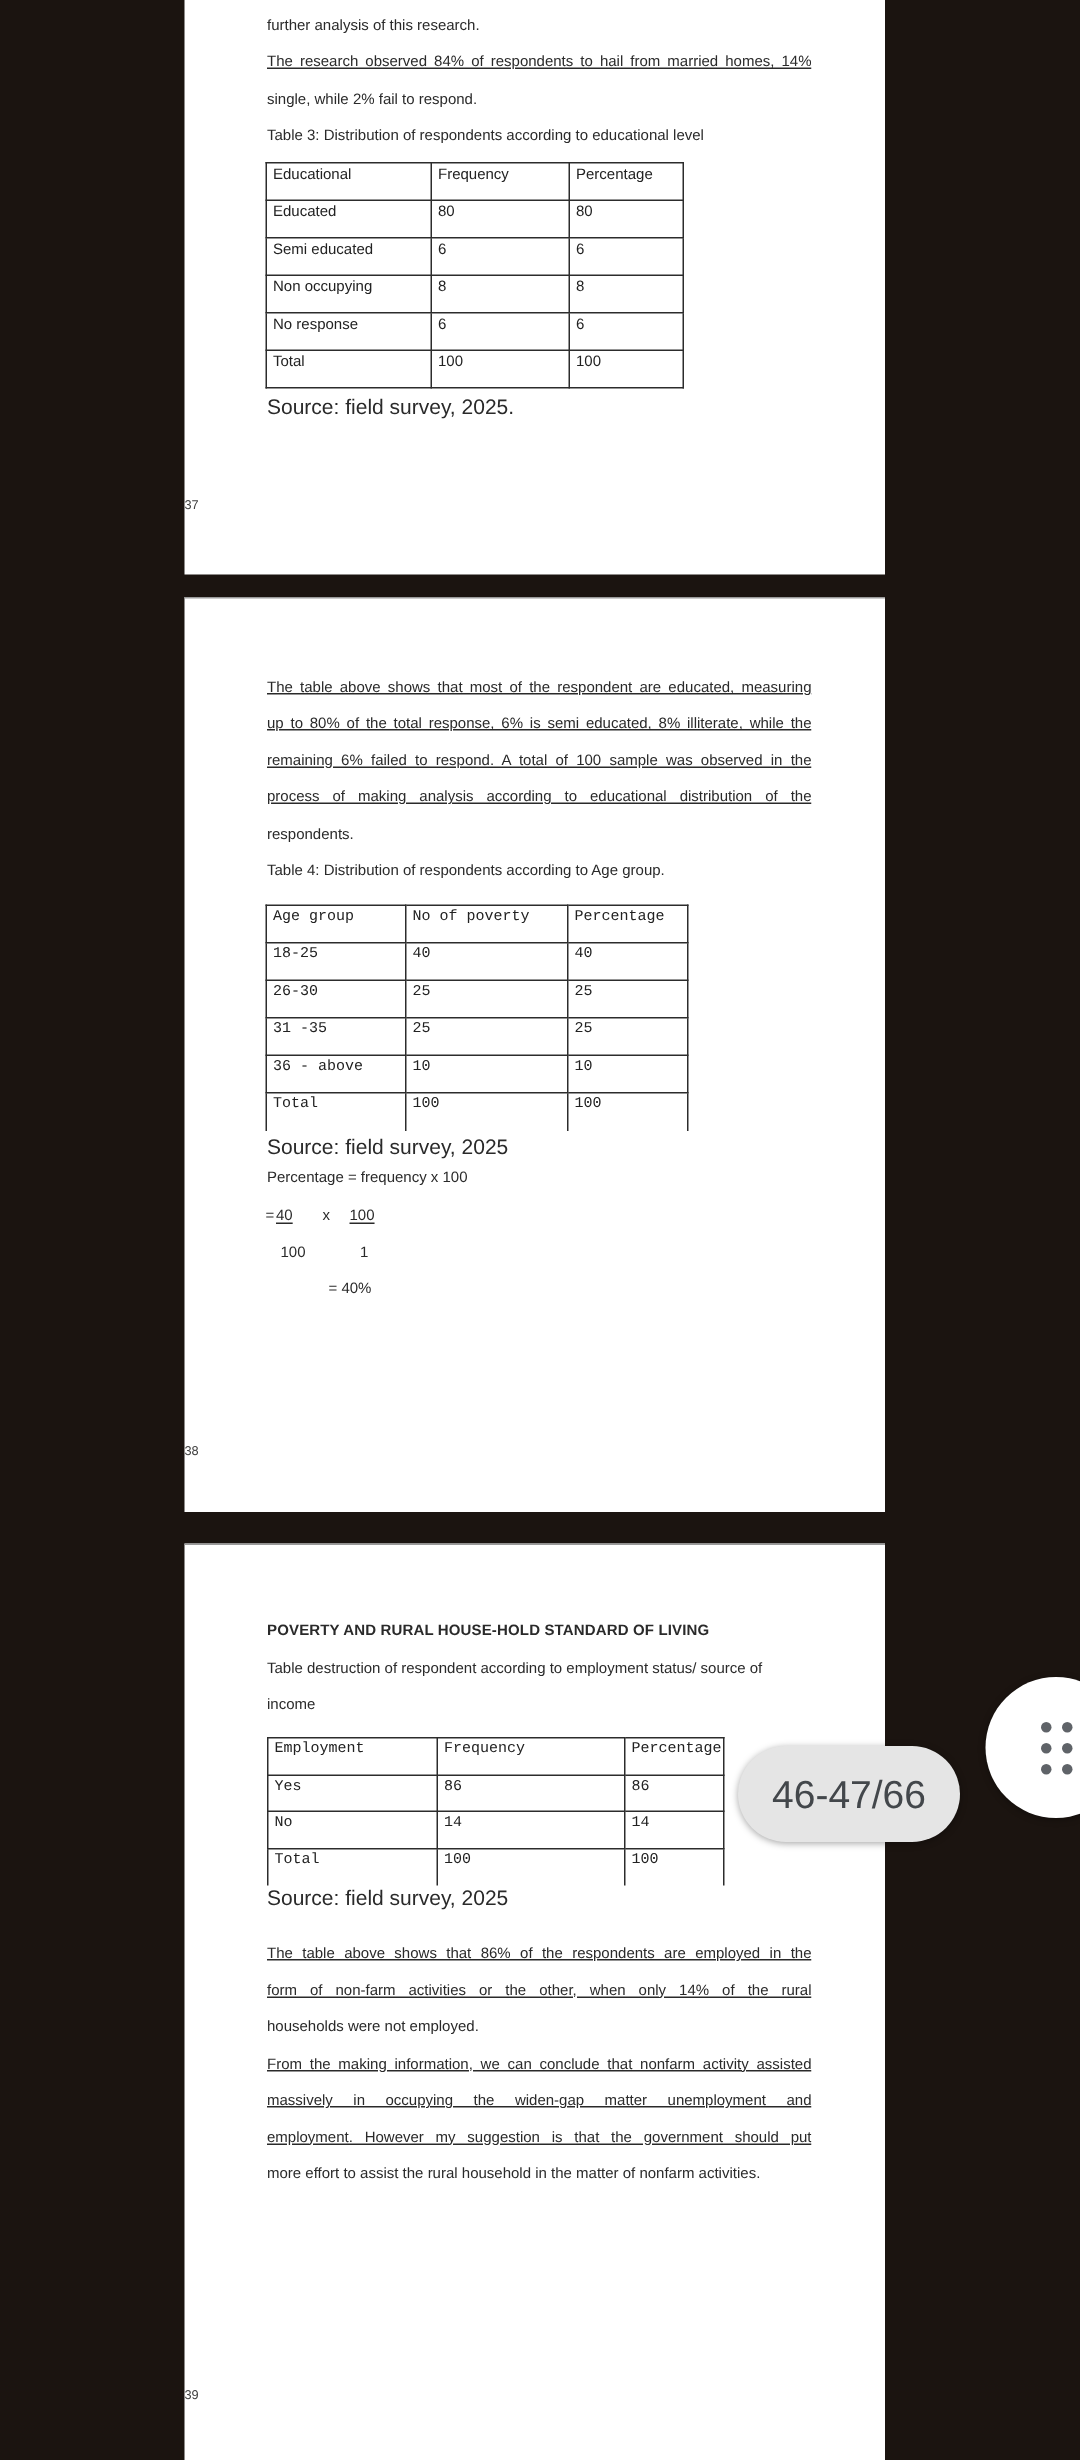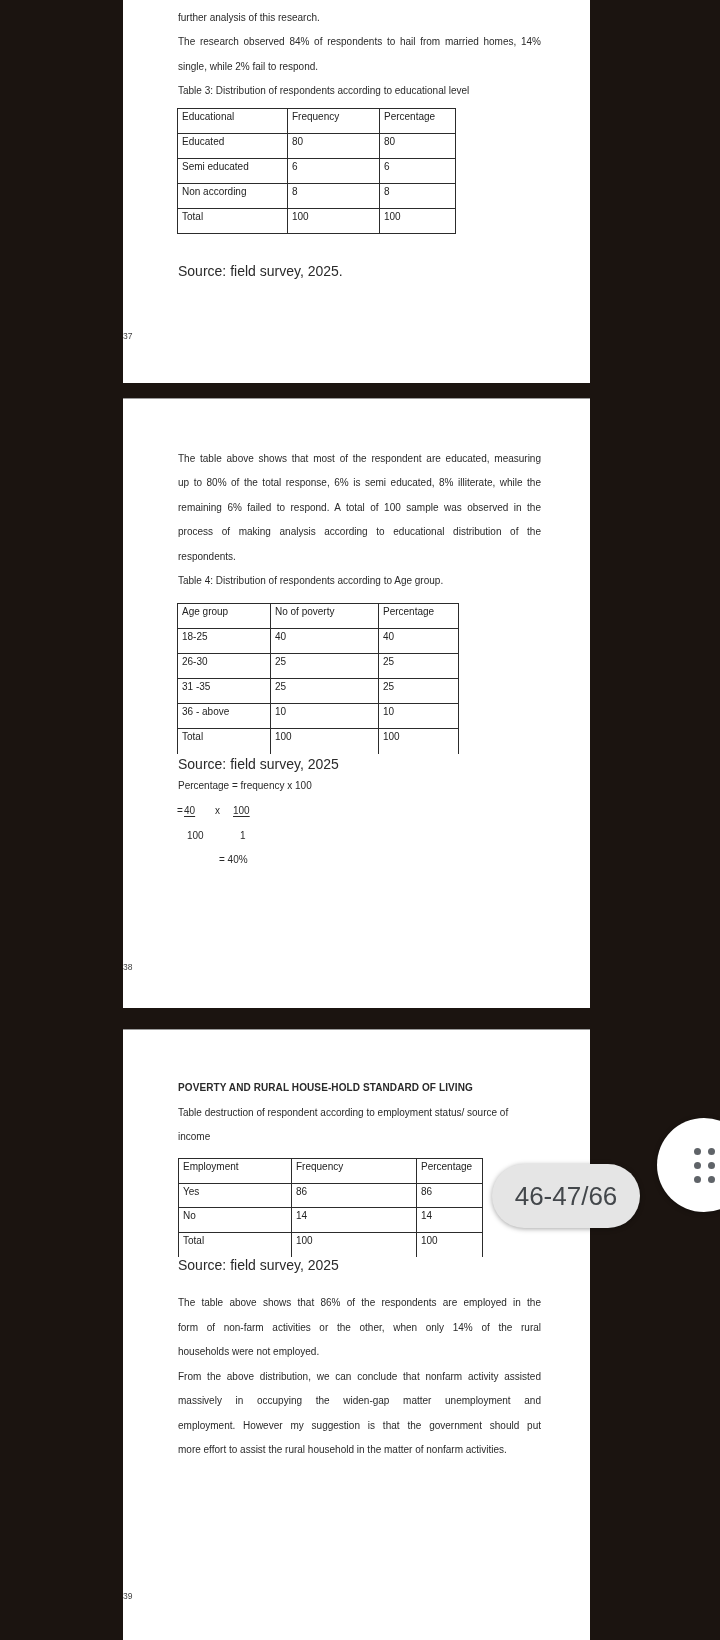--- a/index.html
+++ b/index.html
@@ -18,37 +18,37 @@
   #page37{top:0;height:383px;}
   #page38{top:398px;height:610px;border-top:1px solid #9a9a9a;}
   #page39{top:1029px;height:611px;border-top:1px solid #9a9a9a;}
 
   .textblock{
     position:absolute;left:55px;width:363px;
     font-size:10px;color:#2a2a2a;
   }
   .tline{height:24.4px;line-height:24.4px;overflow:hidden;}
   .tline39{height:24.5px;line-height:24.5px;overflow:hidden;}
-  .just{text-align:justify;text-align-last:justify;}
+  .just{text-align:justify;text-align-last:justify;text-decoration:underline;}
   .bold{font-weight:bold;letter-spacing:0.1px;}
 
   table.doc-table{
     position:absolute;border-collapse:collapse;
     font-size:10px;color:#222;
     table-layout:fixed;
   }
   table.doc-table td{
     border:1.5px solid #2c2c2c;
     vertical-align:top;
     padding:2px 4px 0 4px;
     overflow:hidden;white-space:nowrap;
   }
   table.t25 tr{height:25px;}
   table.t245 tr{height:24.5px;}
-  table.no-bottom{border-bottom:none;}
+  table.no-bottom{border-bottom:none;font-family:Liberation Mono, monospace;}
   table.no-bottom tr:last-child td{border-bottom:none;}
 
   .srcline{
     position:absolute;left:55px;
     font-size:14px;color:#2a2a2a;white-space:nowrap;
   }
   .pagenum{
     position:absolute;left:0;width:100%;
     font-size:8.5px;color:#3f3f3f;
   }
@@ -109,23 +109,28 @@
       <td>Educated</td>
       <td>80</td>
       <td>80</td>
     </tr>
     <tr>
       <td>Semi educated</td>
       <td>6</td>
       <td>6</td>
     </tr>
     <tr>
-      <td>Non according</td>
+      <td>Non occupying</td>
       <td>8</td>
       <td>8</td>
+    </tr>
+    <tr>
+      <td>No response</td>
+      <td>6</td>
+      <td>6</td>
     </tr>
     <tr>
       <td>Total</td>
       <td>100</td>
       <td>100</td>
     </tr>
   </tbody>
     </table>
 
   <div class="srcline" style="top:263px">Source: field survey, 2025.</div>
@@ -232,21 +237,21 @@
     </tr>
   </tbody>
     </table>
 
   <div class="srcline" style="top:227px">Source: field survey, 2025</div>
 
   <div class="textblock" style="top:261px">
     <div class="tline39 just">The table above shows that 86% of the respondents are employed in the</div>
     <div class="tline39 just">form of non-farm activities or the other, when only 14% of the rural</div>
     <div class="tline39">households were not employed.</div>
-    <div class="tline39 just">From the above distribution, we can conclude that nonfarm activity assisted</div>
+    <div class="tline39 just">From the making information, we can conclude that nonfarm activity assisted</div>
     <div class="tline39 just">massively in occupying the widen-gap matter unemployment and</div>
     <div class="tline39 just">employment. However my suggestion is that the government should put</div>
     <div class="tline39">more effort to assist the rural household in the matter of nonfarm activities.</div>
   </div>
 
   <div class="pagenum" style="top:561px">39</div>
 </div>
 
 <div class="page-pill">
   <span>46-47/66</span>

